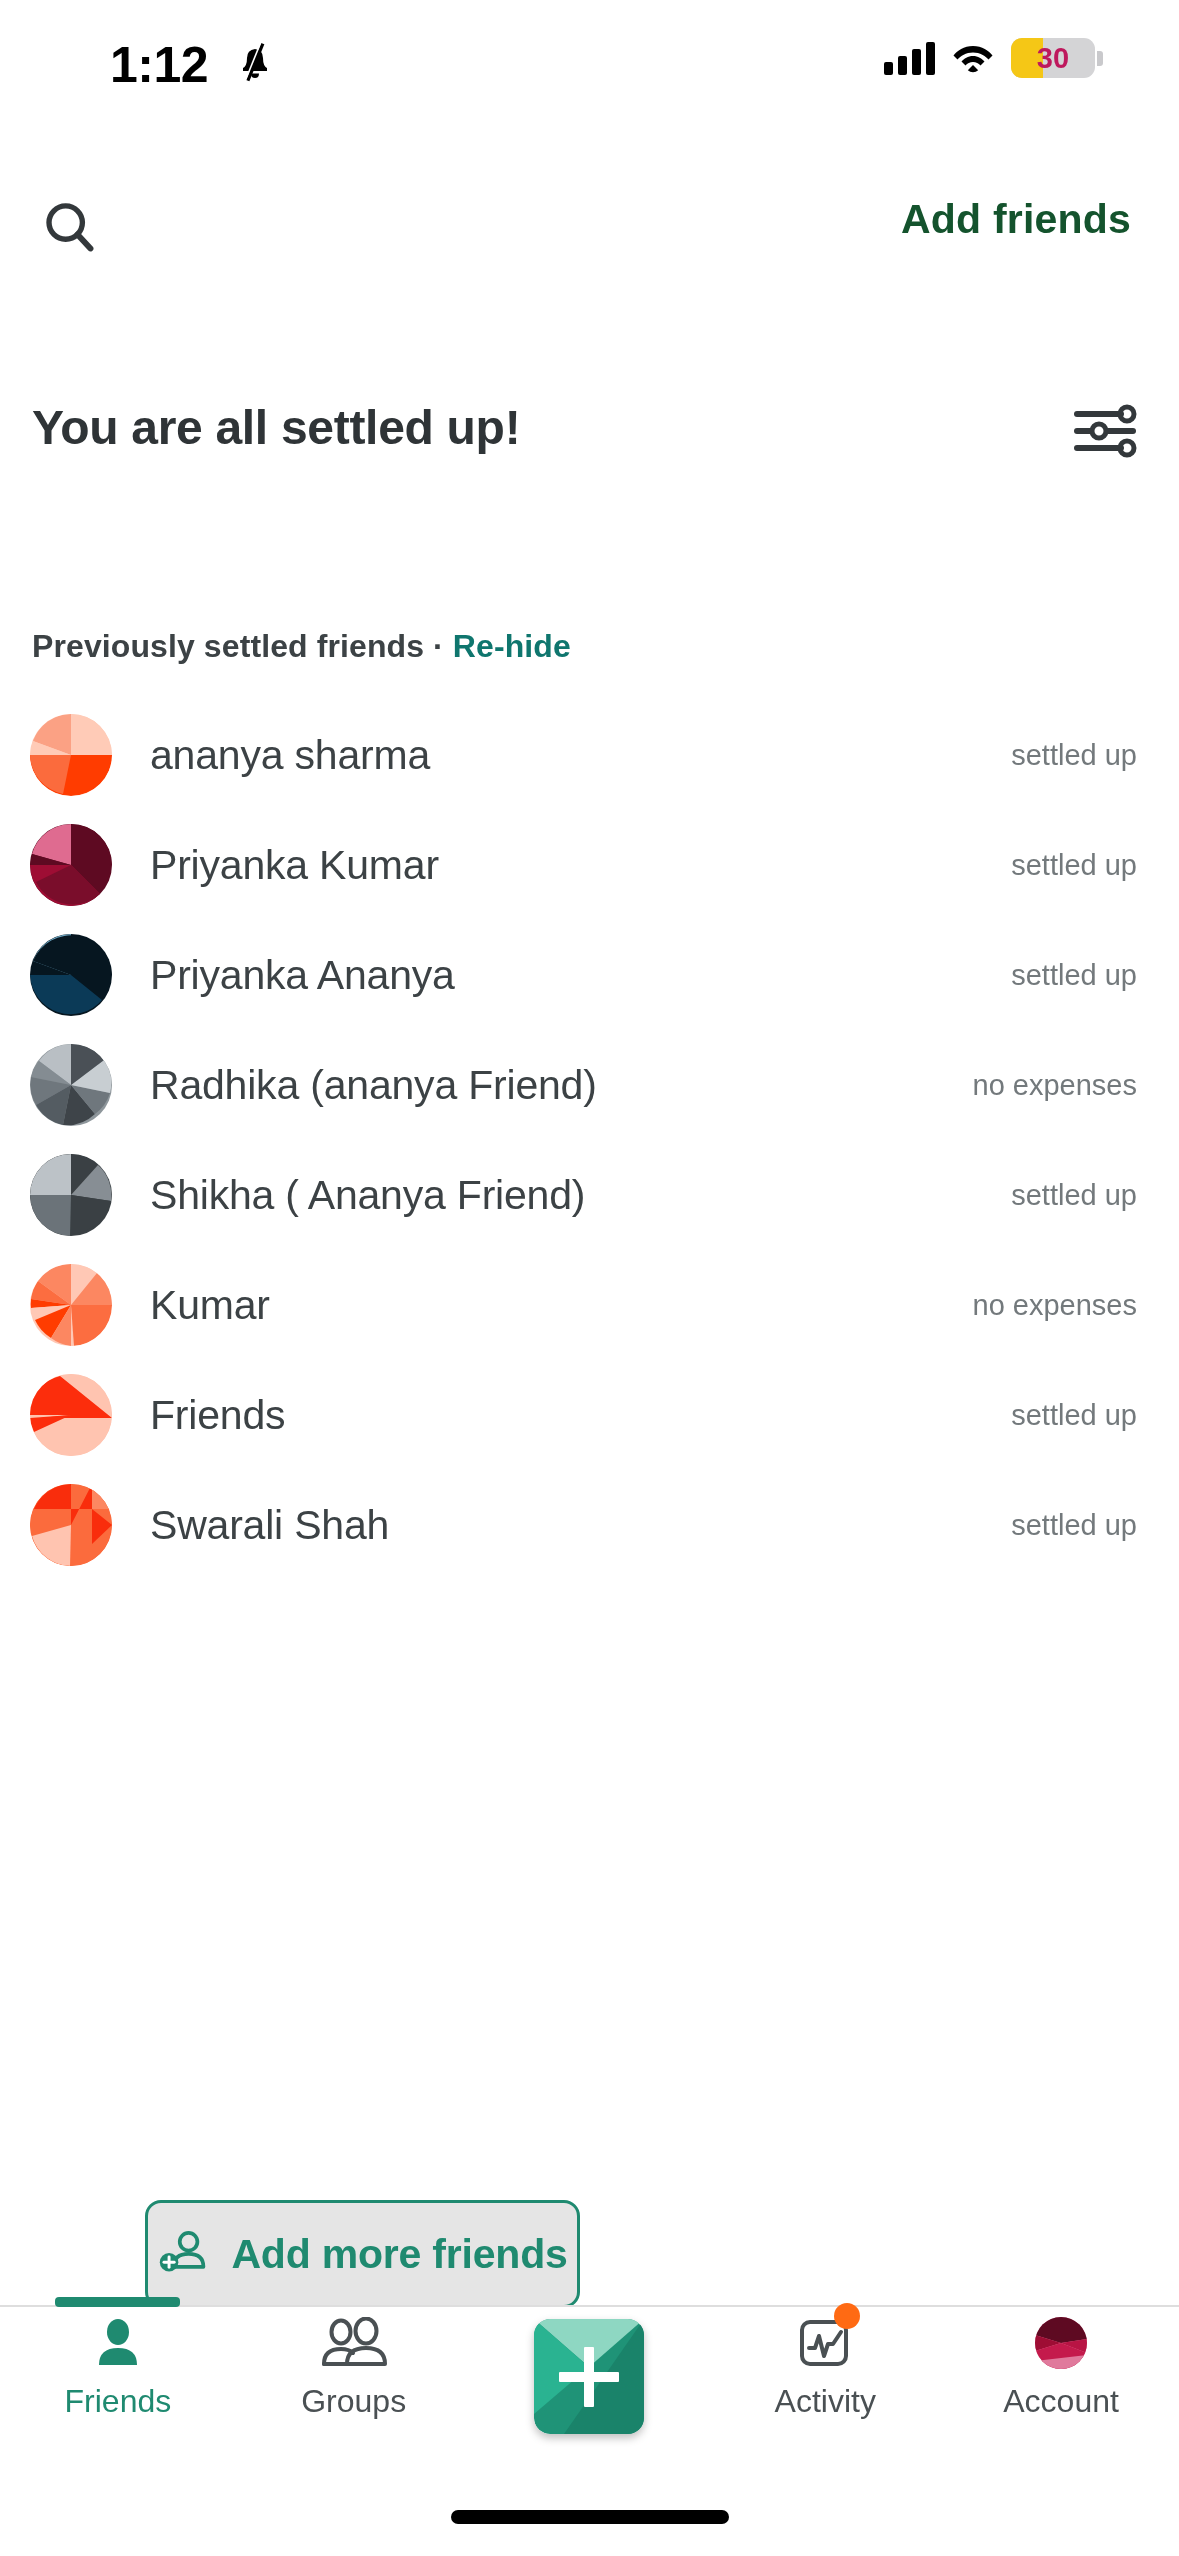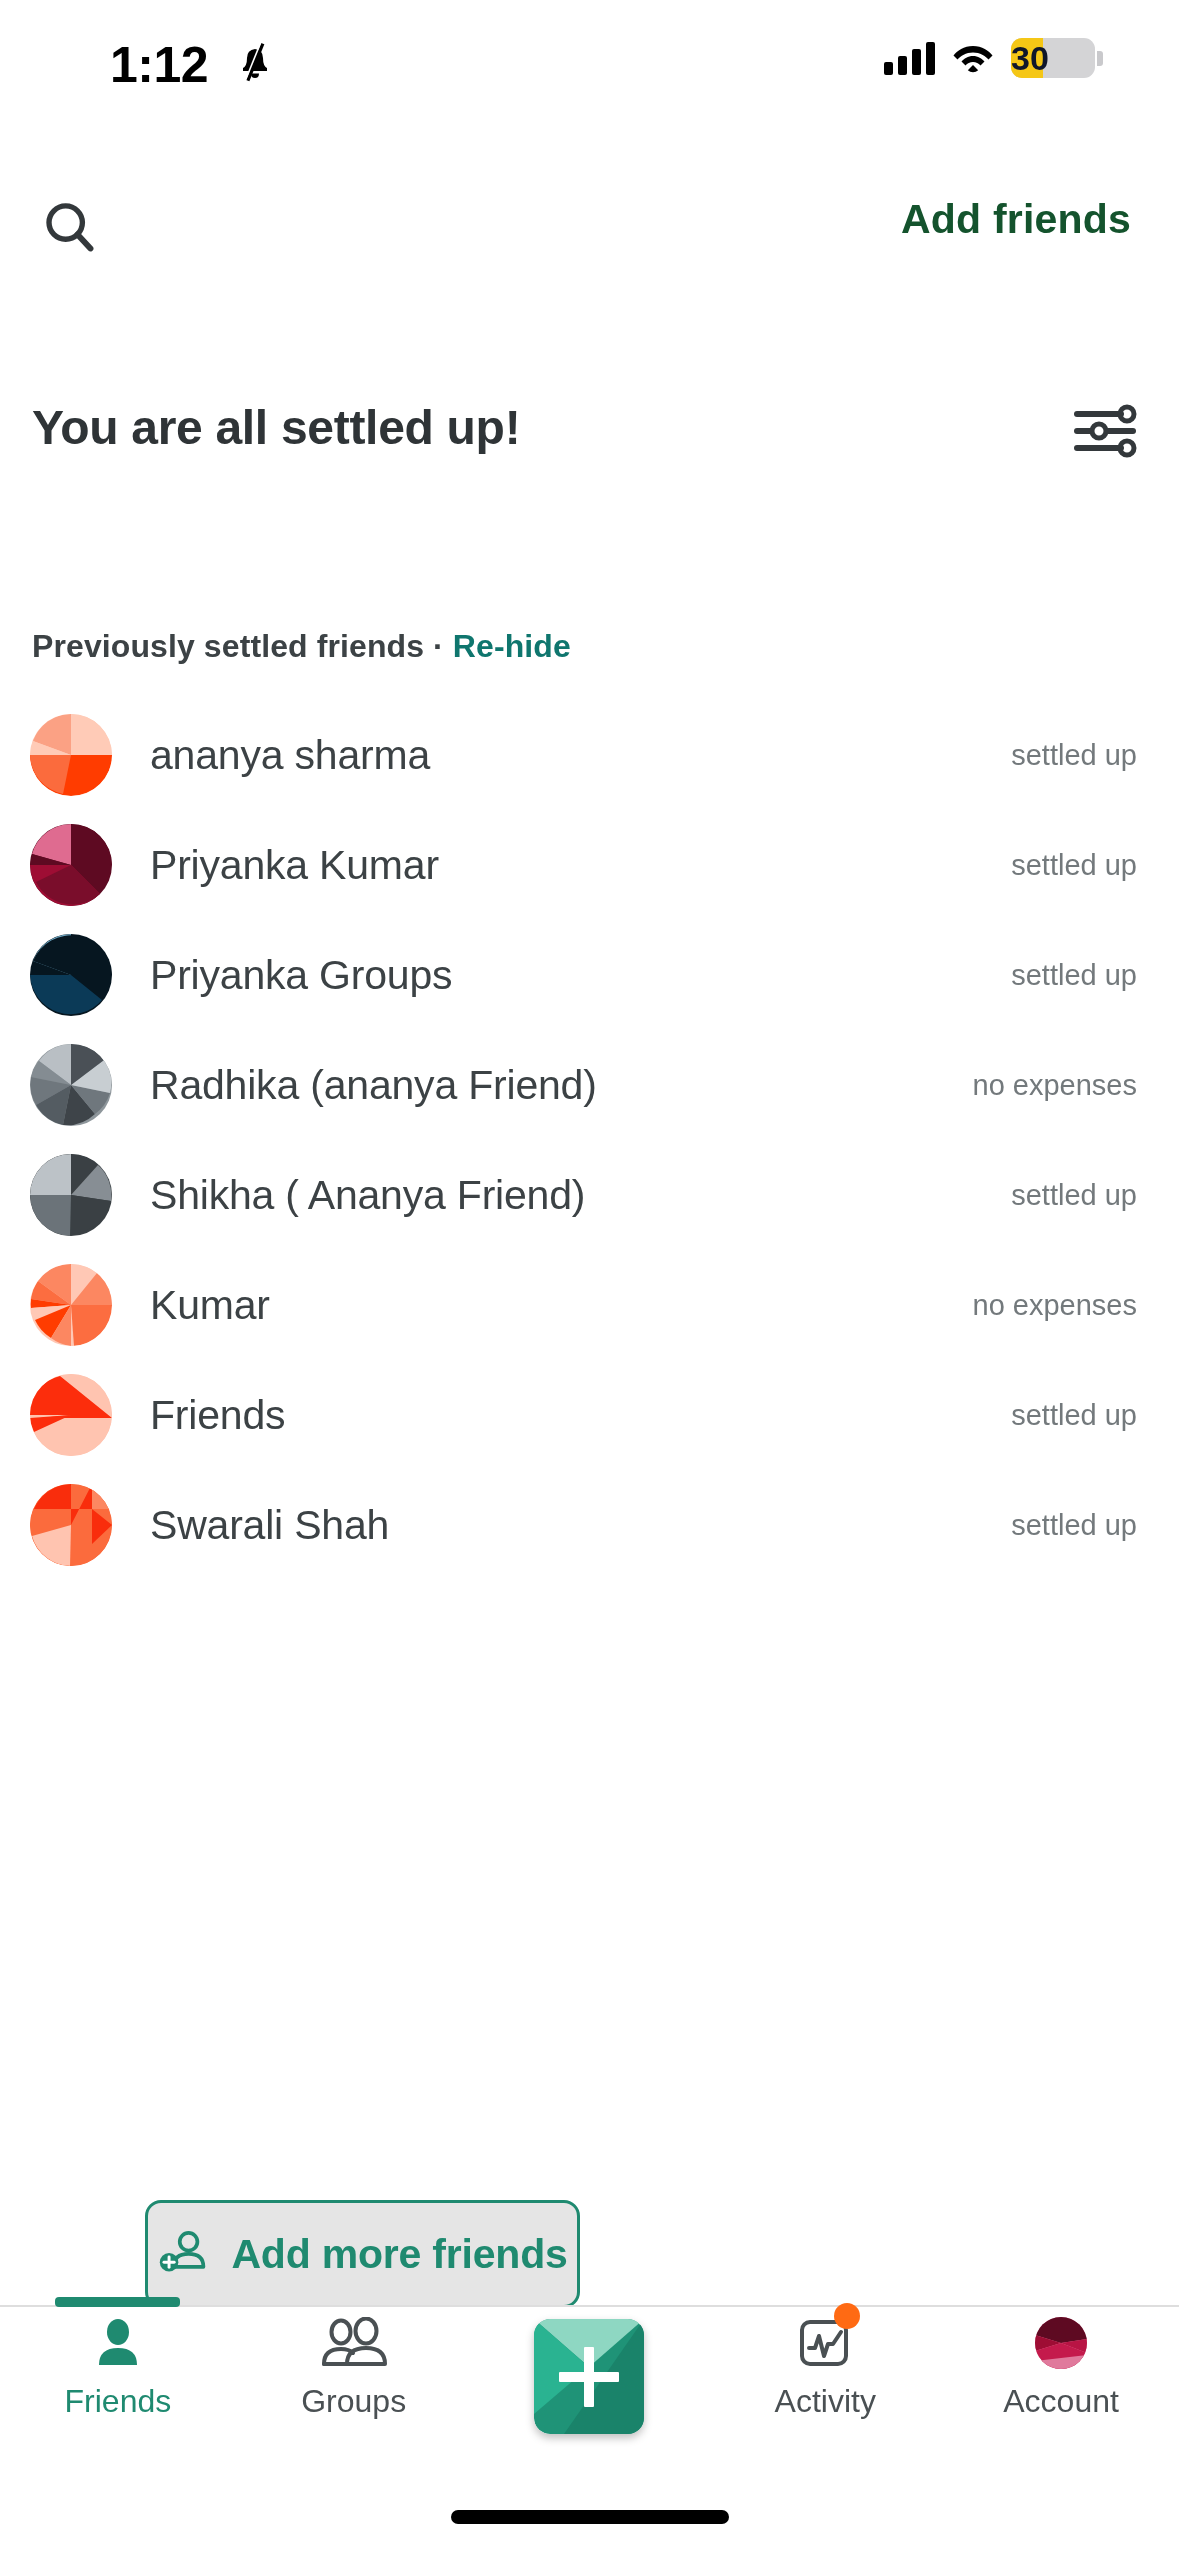--- a/index.html
+++ b/index.html
@@ -64,24 +64,24 @@
     display:flex; align-items:center;
   }
   .batt .fill {
     position: absolute; left:0; top:0; bottom:0;
     width: 38%;
     background: #f5c716;
   }
   .batt .num {
     position: relative;
     width: 100%;
-    text-align: left;
-    font-size: 34px;
+    text-align: center;
+    font-size: 29px;
     font-weight: 700;
-    color: #0f172a;
+    color: #be185d;
     line-height: 40px;
   }
   .batt-tip {
     width: 6px; height: 15px;
     background: #c9c9cc;
     border-radius: 0 3px 3px 0;
     margin-left: 2px;
   }
   .batt-wrap { display:flex; align-items:center; }
 
@@ -354,21 +354,21 @@
       </div>
       <div class="row">
         <div class="avatar">
           <svg viewBox="0 0 82 82">
             <rect x="0" y="0" width="82" height="82" fill="#061620"></rect>
             <path d="M41,41 L41,0 A41,41 0 0,0 3,27 Z" fill="#6ba4c0"></path>
             <path d="M41,41 L3,27 A41,41 0 0,1 82,41 L0,41 Z" fill="#061620"></path>
             <path d="M41,41 L0,41 A41,41 0 0,0 72,66 Z" fill="#0b3a57"></path>
           </svg>
         </div>
-        <div class="row-name">Priyanka Groups</div>
+        <div class="row-name">Priyanka Ananya</div>
         <div class="row-status">settled up</div>
       </div>
       <div class="row">
         <div class="avatar">
           <svg viewBox="0 0 82 82">
             <rect x="0" y="0" width="82" height="82" fill="#8e969b"></rect>
             <path d="M41,41 L41,0 A41,41 0 0,0 9,17 Z" fill="#b9bfc4"></path>
             <path d="M41,41 L9,17 A41,41 0 0,0 1,33 Z" fill="#848c92"></path>
             <path d="M41,41 L1,33 A41,41 0 0,0 6,61 Z" fill="#6f777d"></path>
             <path d="M41,41 L6,61 A41,41 0 0,0 33,81 Z" fill="#545c62"></path>

